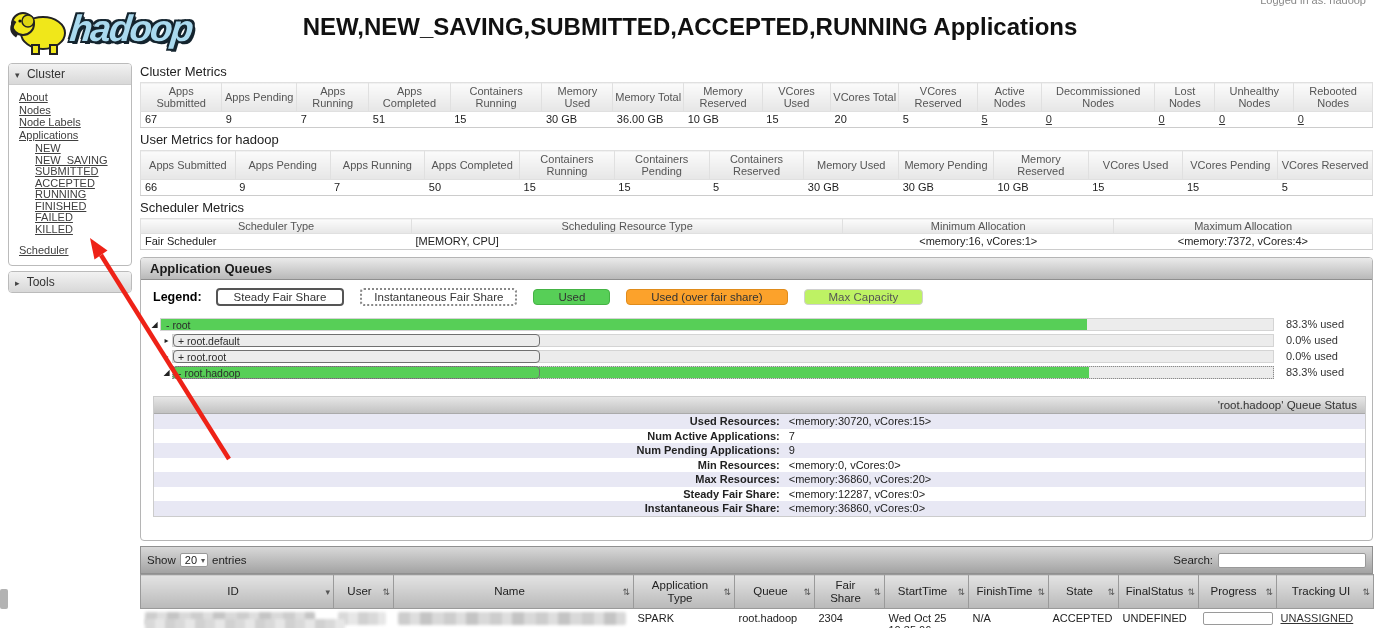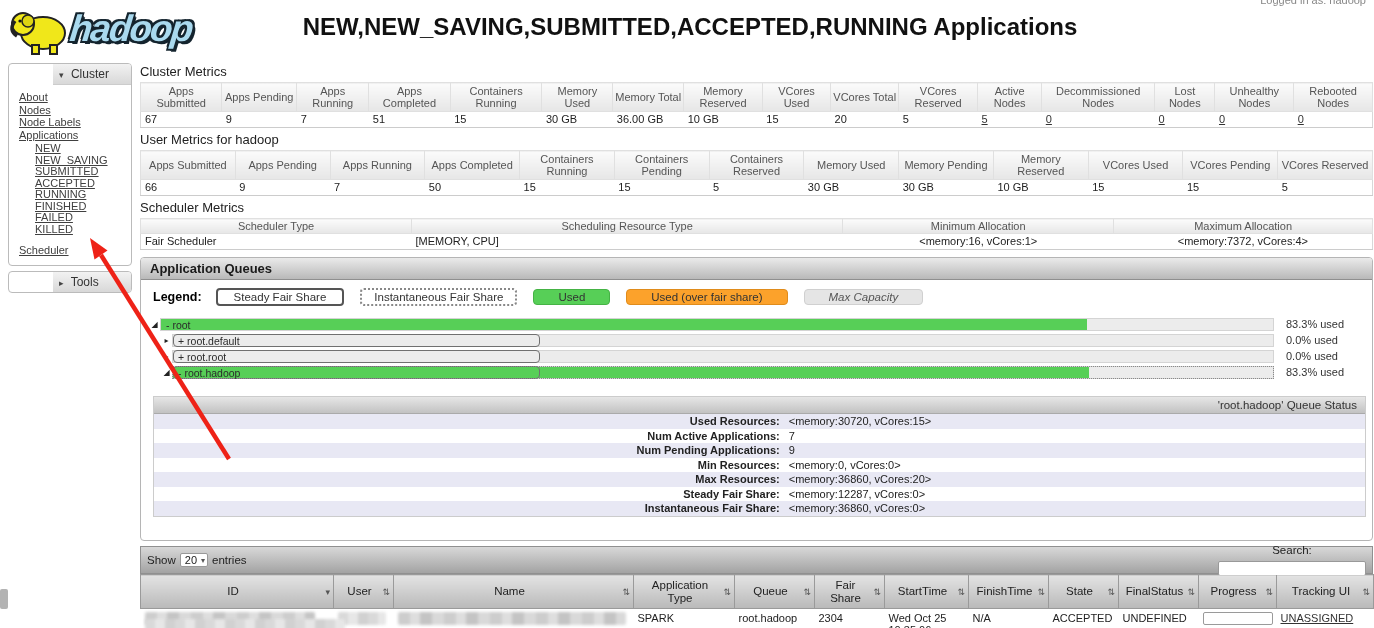--- a/index.html
+++ b/index.html
@@ -13,21 +13,21 @@
     color:#a9d9ee; transform:skewX(-6deg); margin-left:2px;
     text-shadow:2px 2px 0 #14242e,-2px -2px 0 #14242e,2px -2px 0 #14242e,-2px 2px 0 #14242e,3px 3px 0 #14242e; }
   .page-title { position:absolute; left:140px; top:13px; width:1100px; text-align:center;
     font-size:24px; font-weight:bold; color:#111; }
   .logged-in { position:absolute; right:8px; top:-6px; font-size:11px; color:#888; }
 
   
   .sidebar { position:absolute; left:8px; top:63px; width:124px; font-size:11px; }
   .side-panel { border:1px solid #bbb; border-radius:4px; background:#fff; margin-bottom:5px; overflow:hidden; }
   .side-header { background:linear-gradient(#f2f2f2,#d8d8d8); padding:3px 6px; font-size:12px; color:#333;
-    border-bottom:1px solid #ccc; cursor:pointer;margin-left:44px; }
+    border-bottom:1px solid #ccc; cursor:pointer; }
   .side-header .caret { font-size:9px; margin-right:4px; color:#444; }
   .side-panel.collapsed .side-header { border-bottom:none; }
   .side-body { padding:6px 0 8px 10px; }
   .side-body a { display:block; color:#404040; text-decoration:underline; line-height:12.5px; cursor:pointer; }
   .side-sub { margin:2px 0 2px 16px; }
   .side-sub a { line-height:11.5px; }
   .sched { margin-top:9px; }
 
   
   .main { position:absolute; left:140px; top:62px; width:1233px; }
@@ -76,21 +76,21 @@
   .status-value { padding-left:5px; color:#222; }
 
   
   .apps { margin-top:5px; }
   .apps-toolbar { display:flex; justify-content:space-between; align-items:center; height:28px;
     background:linear-gradient(#d8d8d8,#a3a3a3); border:1px solid #909090; padding:0 6px; font-size:11.5px; color:#222; }
   .show-group { display:flex; align-items:center; gap:4px; }
   .fake-select { background:#fff; border:1px solid #999; border-radius:2px; font-size:11px; padding:0 2px 0 4px;
     display:inline-flex; align-items:center; gap:4px; cursor:pointer; }
   .fake-select .sc { font-size:8px; color:#555; }
-  .search-group { display:flex; align-items:center; gap:5px;flex-direction:column; }
+  .search-group { display:flex; align-items:center; gap:5px; }
   .search-group input { width:148px; height:15px; border:1px solid #999; border-radius:2px; font-size:11px; padding:0 3px; }
 
   table.apps-tbl { width:100%; border-collapse:collapse; table-layout:fixed; }
   table.apps-tbl th { position:relative; background:linear-gradient(#e3e3e3,#b9b9b9); border:1px solid #9a9a9a;
     font-size:11.5px; font-weight:normal; color:#222; height:34px; padding:2px 12px 2px 4px; text-align:center; line-height:13px; cursor:pointer; }
   .th-icon { position:absolute; right:3px; top:50%; transform:translateY(-50%); font-size:9px; color:#555; }
   table.apps-tbl td { background:#fff; font-size:11px; color:#222; padding:3px 4px; vertical-align:top; }
   .blur { height:13px; border-radius:2px; filter:blur(1.6px);
     background:repeating-linear-gradient(90deg,#cdcdcd 0 12px,#dedede 12px 22px,#c4c4c4 22px 34px,#d9d9d9 34px 46px); }
   .blur.light { background:repeating-linear-gradient(90deg,#d9d9d9 0 10px,#e7e7e7 10px 20px,#d1d1d1 20px 30px); }
@@ -278,21 +278,21 @@
 
     <div class="queues-box">
       <div class="section-bar">Application Queues</div>
 
       <div class="legend-row">
         <span class="legend-label">Legend:</span>
         <span class="chip steady">Steady Fair Share</span>
         <span class="chip inst">Instantaneous Fair Share</span>
         <span class="chip used" style="background: rgb(87, 207, 87);">Used</span>
         <span class="chip over" style="background: rgb(252, 162, 43);">Used (over fair share)</span>
-        <span class="chip max" style="background: #e5e5e5; font-style: italic;">Max Capacity</span>
+        <span class="chip max" style="background: #bef264;">Max Capacity</span>
       </div>
 
       <div class="qrows">
         <div class="qrow">
           <span class="qcaret">◢</span>
           <div class="qbar">
             <div class="qfill" style="width: 83.3%; background: rgb(87, 207, 87);"></div>
             <span class="qlabel">- root</span>
           </div>
           <span class="qpct">83.3% used</span>

